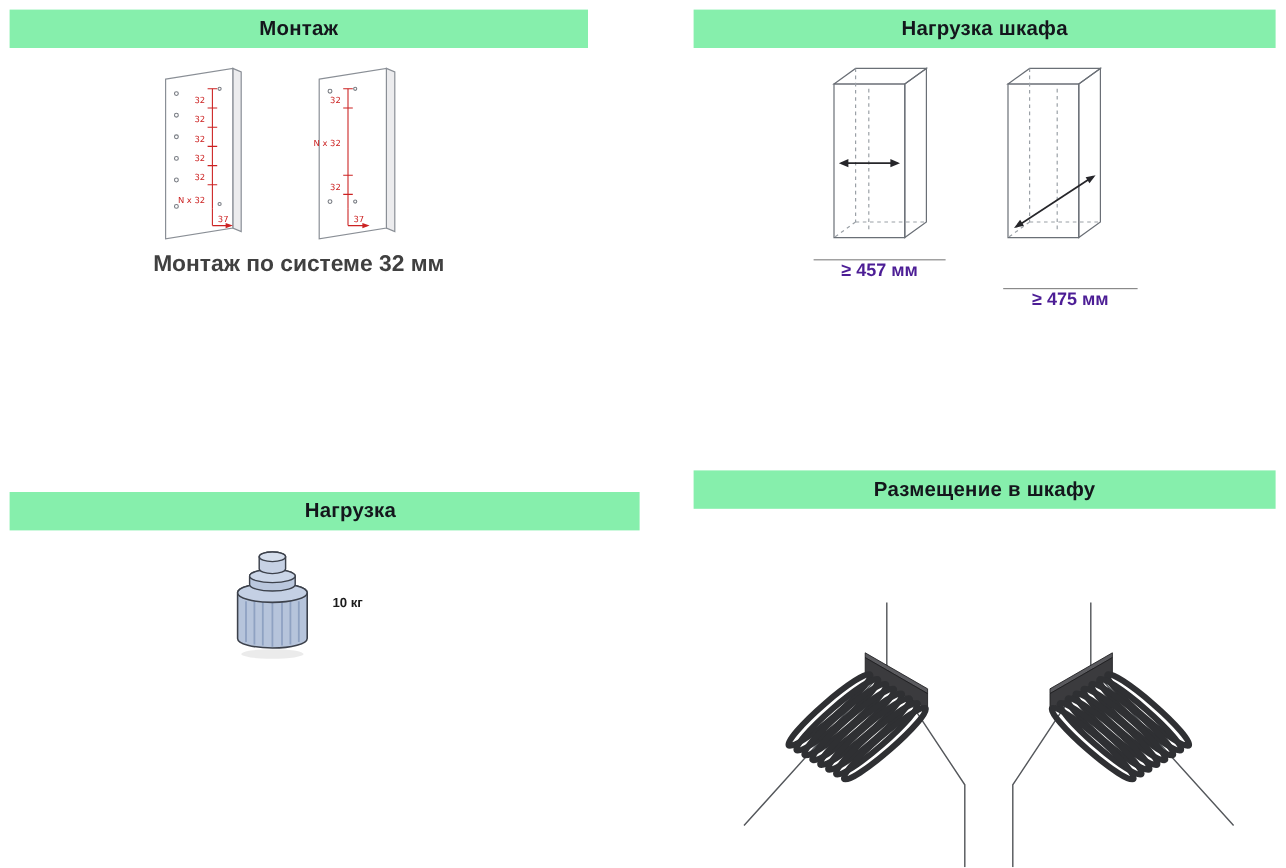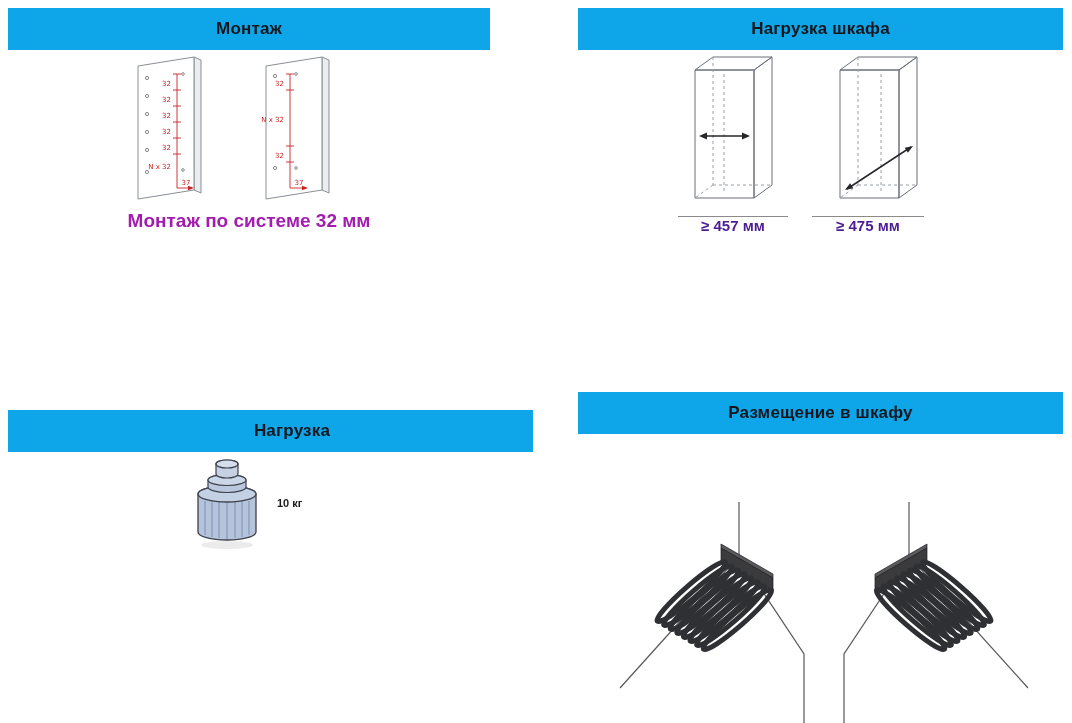--- a/index.html
+++ b/index.html
@@ -4,43 +4,43 @@
 <style>
   html,body{margin:0;padding:0;background:#ffffff;}
   .page{
     position:relative;
     width:1072px;height:723px;
     background:#ffffff;
     font-family:"Liberation Sans",sans-serif;
     overflow:hidden;
   }
   .hdr{
-    position:absolute;height:42px;
-    background:#0ea5e9;
+    position:absolute;height:32px;
+    background:#86efac;
     display:flex;align-items:center;justify-content:center;
     font-weight:bold;font-size:17px;color:#14161c;
     letter-spacing:0.2px;
   }
   #hdr-montage{left:8px;top:8px;width:482px;}
   #hdr-sizes{left:578px;top:8px;width:485px;}
   #hdr-load{left:8px;top:410px;width:482px;padding-left:43px;}
   #hdr-place{left:578px;top:392px;width:485px;}
 
   .caption{
     position:absolute;left:8px;top:210px;width:482px;
-    text-align:center;font-size:19px;font-weight:bold;color:#a21caf;
+    text-align:center;font-size:19px;font-weight:bold;color:#404040;
   }
   .dimlabel{
     position:absolute;top:216px;
     border-top:1px solid #8a8a8a;
     text-align:center;font-size:15px;font-weight:bold;color:#4c1d95;
     padding-top:0;
   }
   #dim-width{left:678px;width:110px;}
-  #dim-depth{left:812px;width:112px;}
+  #dim-depth{left:836px;width:112px;margin-top:24px;}
 
   .loadlabel{
     position:absolute;left:277px;top:497px;
     font-size:11px;font-weight:bold;color:#1b1b1b;
   }
   .diagram{position:absolute;}
   #svg-montage{left:120px;top:50px;}
   #svg-sizes{left:600px;top:48px;}
   #svg-load{left:180px;top:452px;}
   #svg-place{left:585px;top:492px;}

